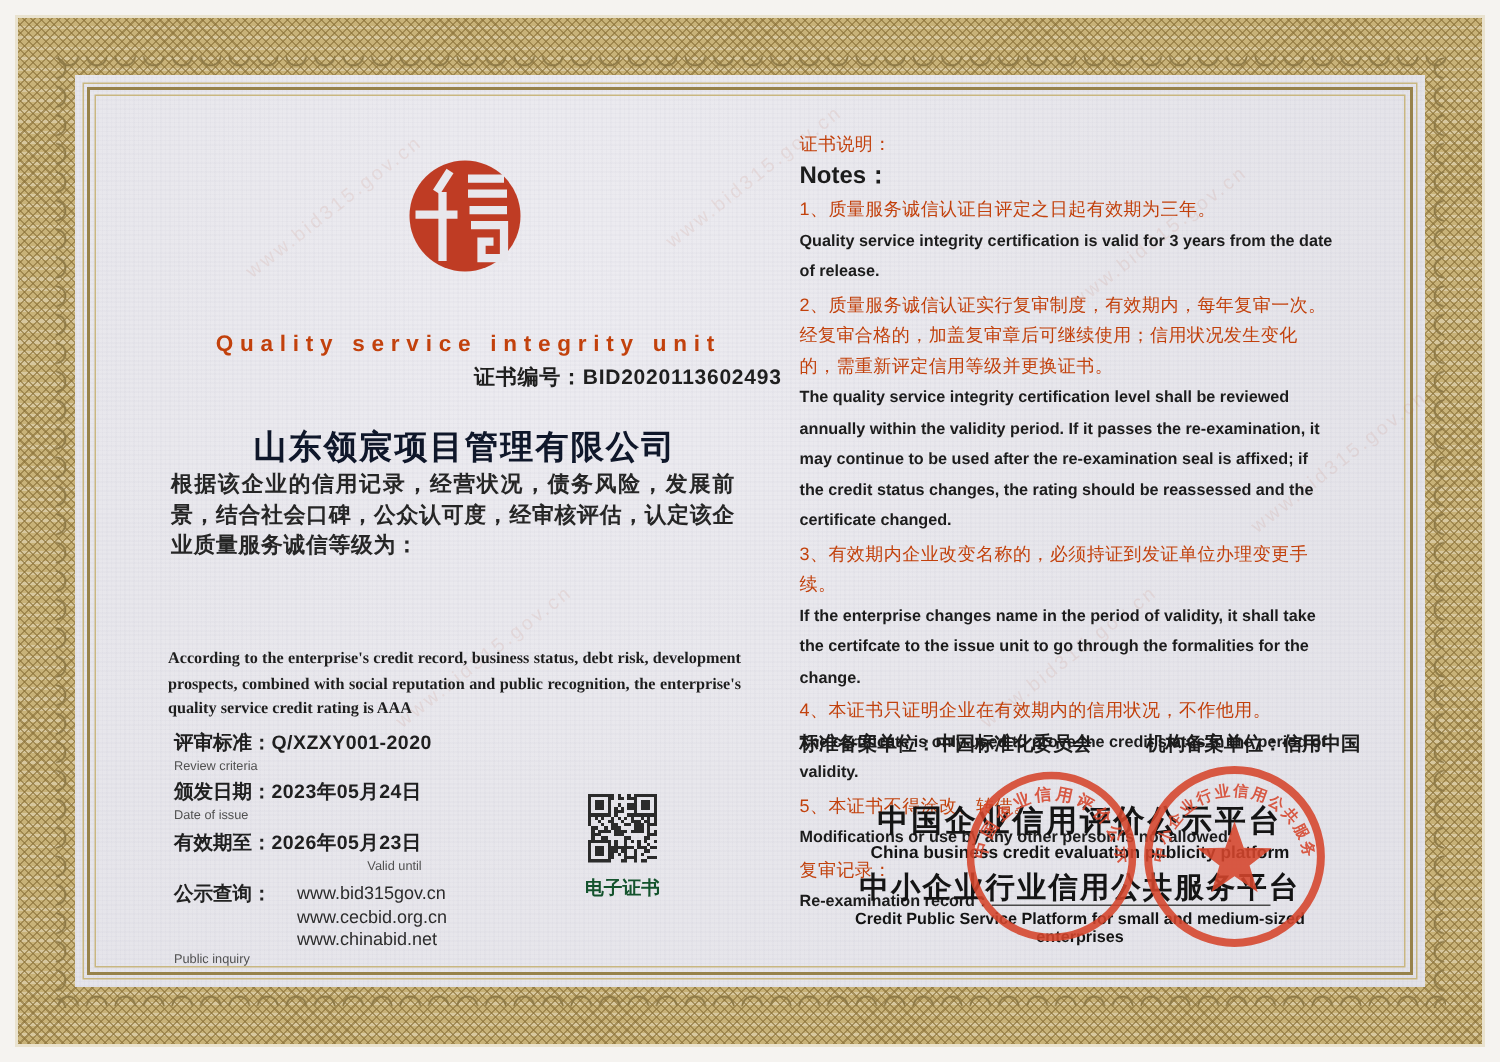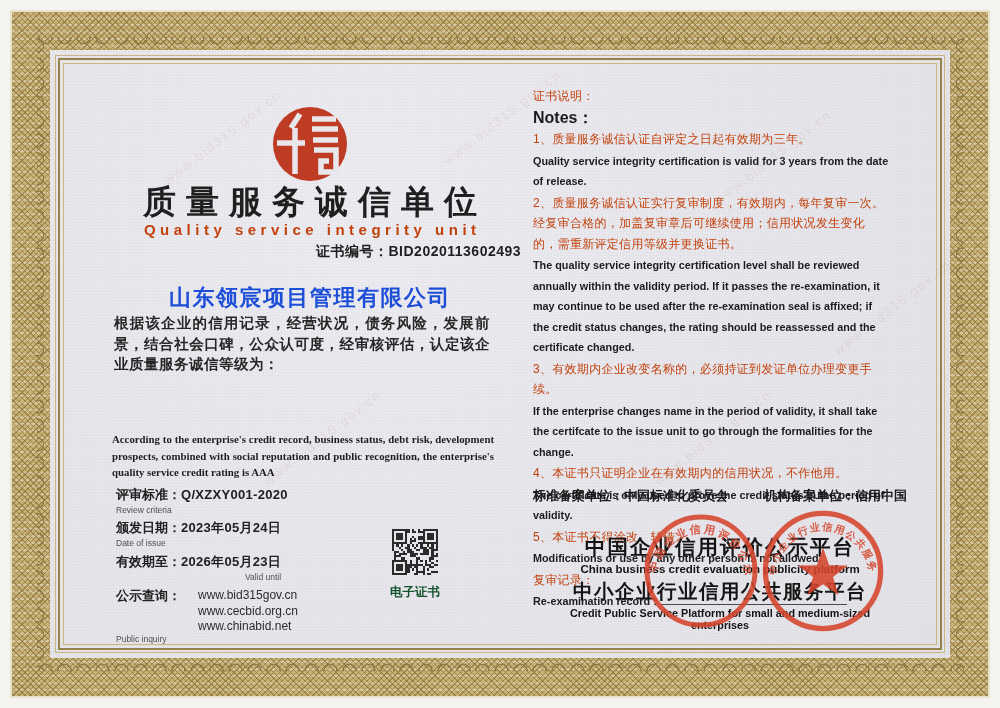--- a/index.html
+++ b/index.html
@@ -34,21 +34,21 @@
     background-image:radial-gradient(circle at 100% 50%, rgba(0,0,0,0) 0 6px, #8d7946 6px 7px, rgba(0,0,0,0) 7.5px);
     background-size:13px 19px;background-repeat:repeat-y;}
   
   .abs{position:absolute;}
   .title-cn{left:118px;width:384px;top:180px;text-align:center;font-size:33px;font-weight:700;
             letter-spacing:10px;text-indent:10px;color:#1f1f1f;}
   .title-en{left:118px;width:384px;top:221px;text-align:center;font-size:15px;font-weight:700;
             letter-spacing:4.5px;text-indent:4.5px;color:#c2410c;}
   .cert-no{left:316px;top:243px;font-size:14px;font-weight:700;color:#1f1f1f;letter-spacing:.5px;}
   .company{left:110px;width:400px;top:283px;text-align:center;font-size:22px;font-weight:700;
-           letter-spacing:1.5px;color:#1d4ed8;}
+           letter-spacing:1.5px;color:#0f172a;}
   .statement{left:114px;width:376px;top:313px;font-size:14.5px;font-weight:700;color:#262626;
              text-align:justify;line-height:1.42;letter-spacing:.5px;}
   .rating{left:118px;width:384px;top:352px;text-align:center;
           font-family:"Liberation Serif",serif;font-size:64px;font-weight:700;color:#ab2317;
           letter-spacing:24px;text-indent:24px;}
   .statement-en{left:112px;width:382px;top:431px;font-family:"Liberation Serif",serif;
                 font-size:10.8px;font-weight:700;color:#1e1e1e;line-height:1.55;text-align:justify;}
   .field{left:116px;font-size:13px;color:#202020;}
   .field .lab{font-weight:700;}
   .field .val{font-weight:600;letter-spacing:.3px;}
@@ -106,21 +106,20 @@
       <path d="M -10,-30 L -19,-16"></path>
       <path d="M -15,-16 L -15,30"></path>
       <path d="M -33,-1 L -5,-1"></path>
       <path d="M 2,-25 L 26,-25"></path>
       <path d="M 2,-15 L 28,-15"></path>
       <path d="M 3,-4 L 28,-4"></path>
       <path d="M 4,6 L 26,6 L 26,28 L 11,28 L 11,17 L 19,17"></path>
     </g>
   </svg>
 
-  <div class="abs title-cn">质量服务诚信单位</div>
   <div class="abs title-en">Quality service integrity unit</div>
   <div class="abs cert-no">
     <span>证书编号：</span><span>BID2020113602493</span>
   </div>
 
   <div class="abs company">山东领宸项目管理有限公司</div>
   <div class="abs statement">根据该企业的信用记录，经营状况，债务风险，发展前景，结合社会口碑，公众认可度，经审核评估，认定该企业质量服务诚信等级为：</div>
   <div class="abs statement-en">According to the enterprise's credit record, business status, debt risk, development prospects, combined with social reputation and public recognition, the enterprise's quality service credit rating is AAA</div>
 
   <div class="abs field f1">

